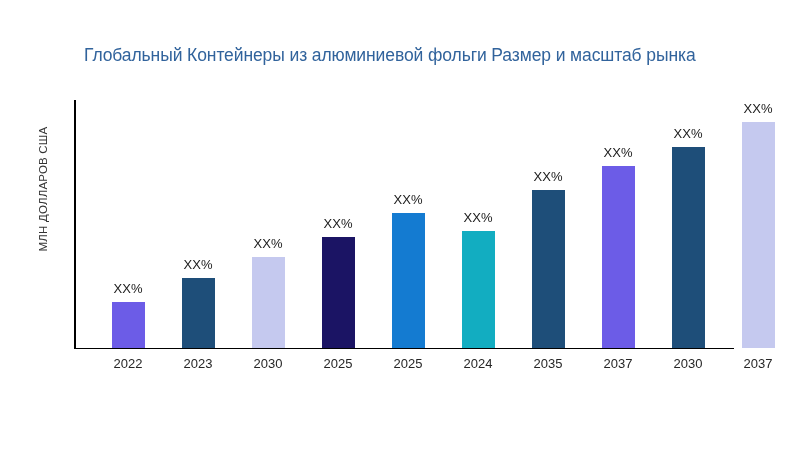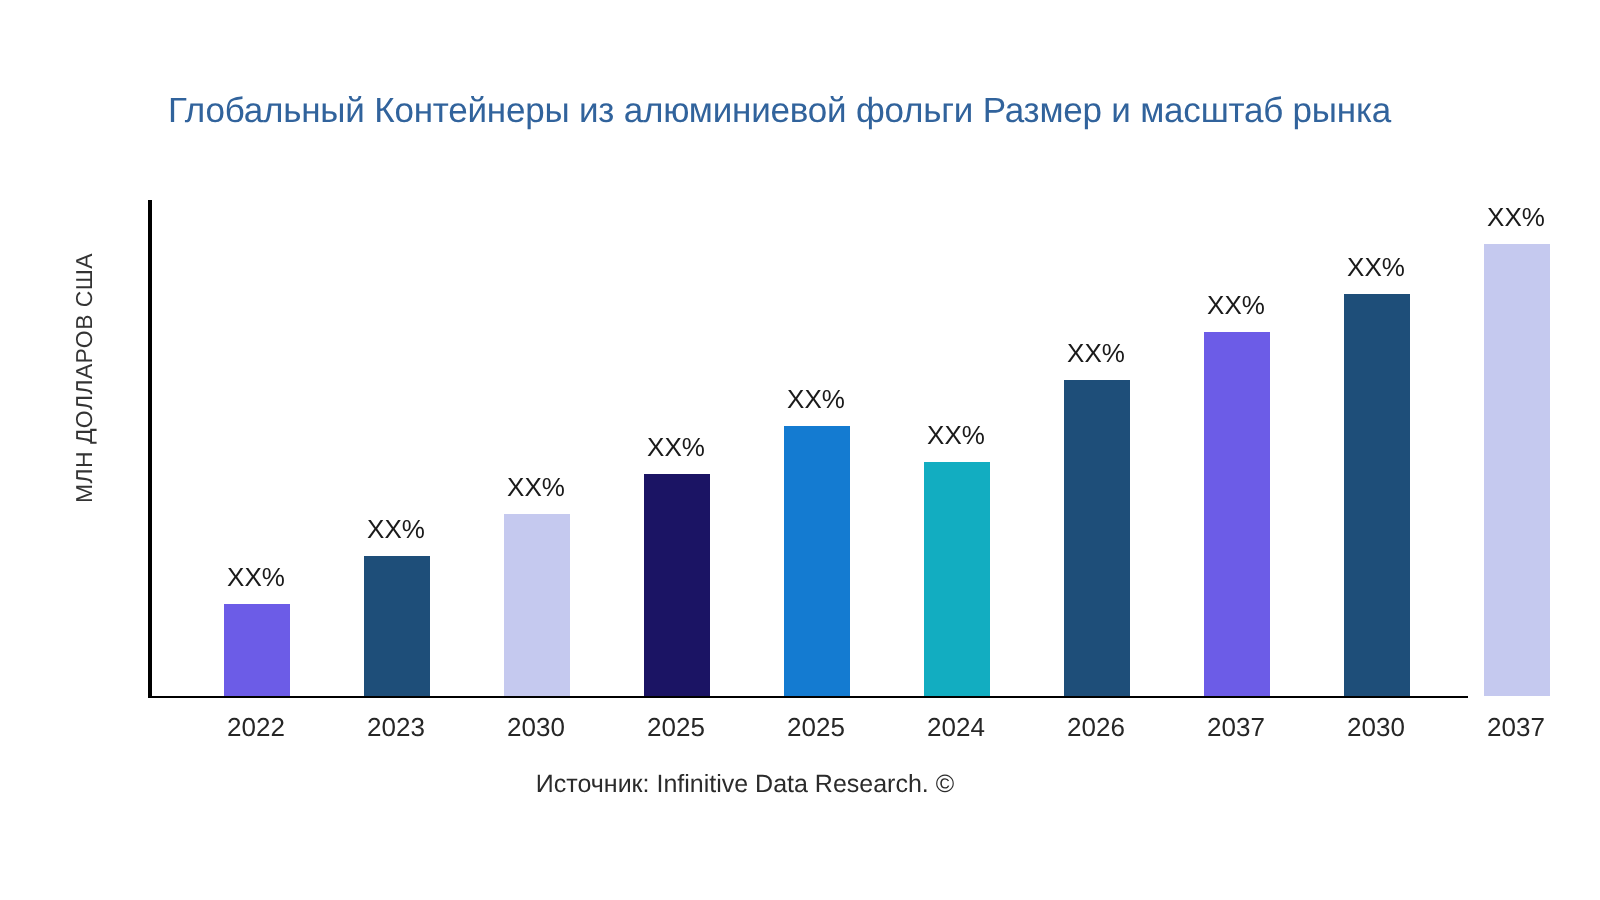--- a/index.html
+++ b/index.html
@@ -169,35 +169,34 @@
         <div class="bar-tick-label">2025</div>
       </div>
       <div class="bar-group" style="left: 443px;">
         <div class="bar-value-label" style="bottom: 123px;">XX%</div>
         <div class="bar-rect" style="height: 117px; background: rgb(18, 173, 193);"></div>
         <div class="bar-tick-label">2024</div>
       </div>
       <div class="bar-group" style="left: 513px;">
         <div class="bar-value-label" style="bottom: 164px;">XX%</div>
         <div class="bar-rect" style="height: 158px; background: rgb(30, 78, 121);"></div>
-        <div class="bar-tick-label">2026</div>
+        <div class="bar-tick-label">2035</div>
       </div>
       <div class="bar-group" style="left: 583px;">
         <div class="bar-value-label" style="bottom: 188px;">XX%</div>
         <div class="bar-rect" style="height: 182px; background: rgb(108, 92, 231);"></div>
         <div class="bar-tick-label">2037</div>
       </div>
       <div class="bar-group" style="left: 653px;">
         <div class="bar-value-label" style="bottom: 207px;">XX%</div>
         <div class="bar-rect" style="height: 201px; background: rgb(30, 78, 121);"></div>
         <div class="bar-tick-label">2030</div>
       </div>
       <div class="bar-group" style="left: 723px;">
         <div class="bar-value-label" style="bottom: 232px;">XX%</div>
         <div class="bar-rect" style="height: 226px; background: rgb(197, 201, 239);"></div>
         <div class="bar-tick-label">2037</div>
       </div>
     </div>
 
 
-  <div class="source-note">Источник: Infinitive Data Research. ©</div>
 
 </div>
 
 </body></html>

